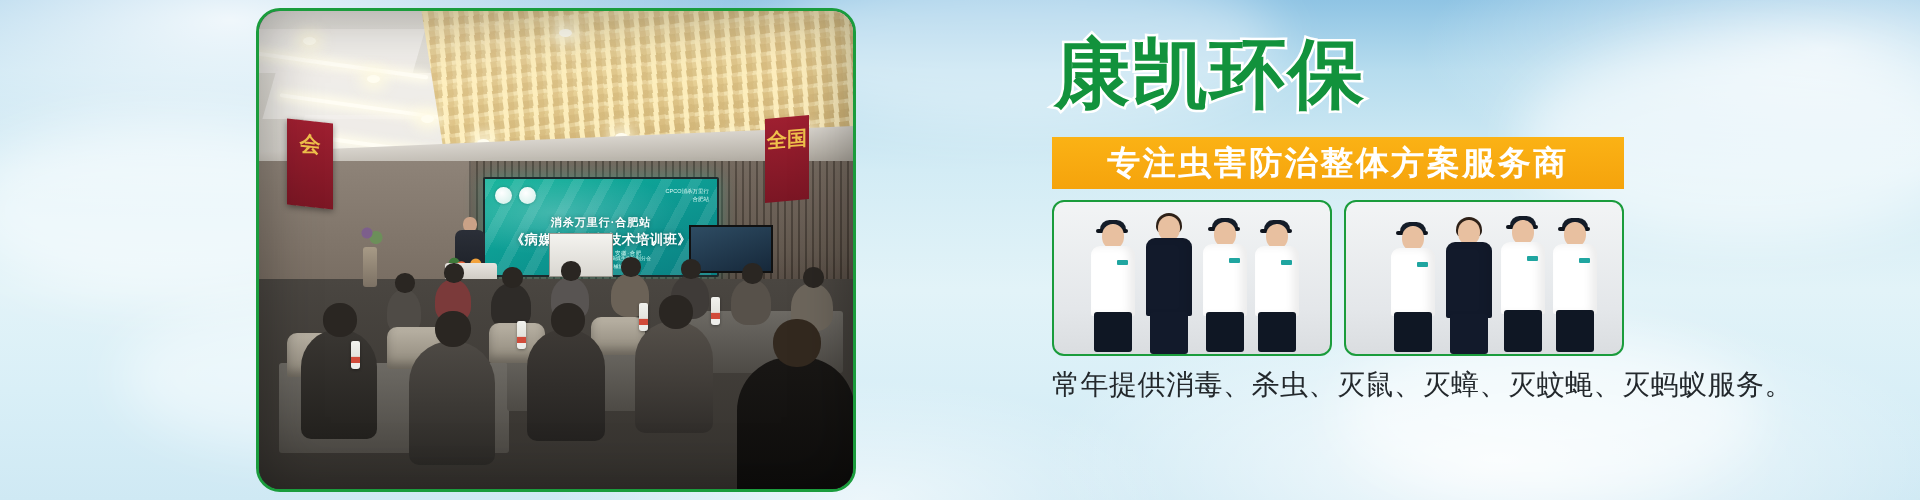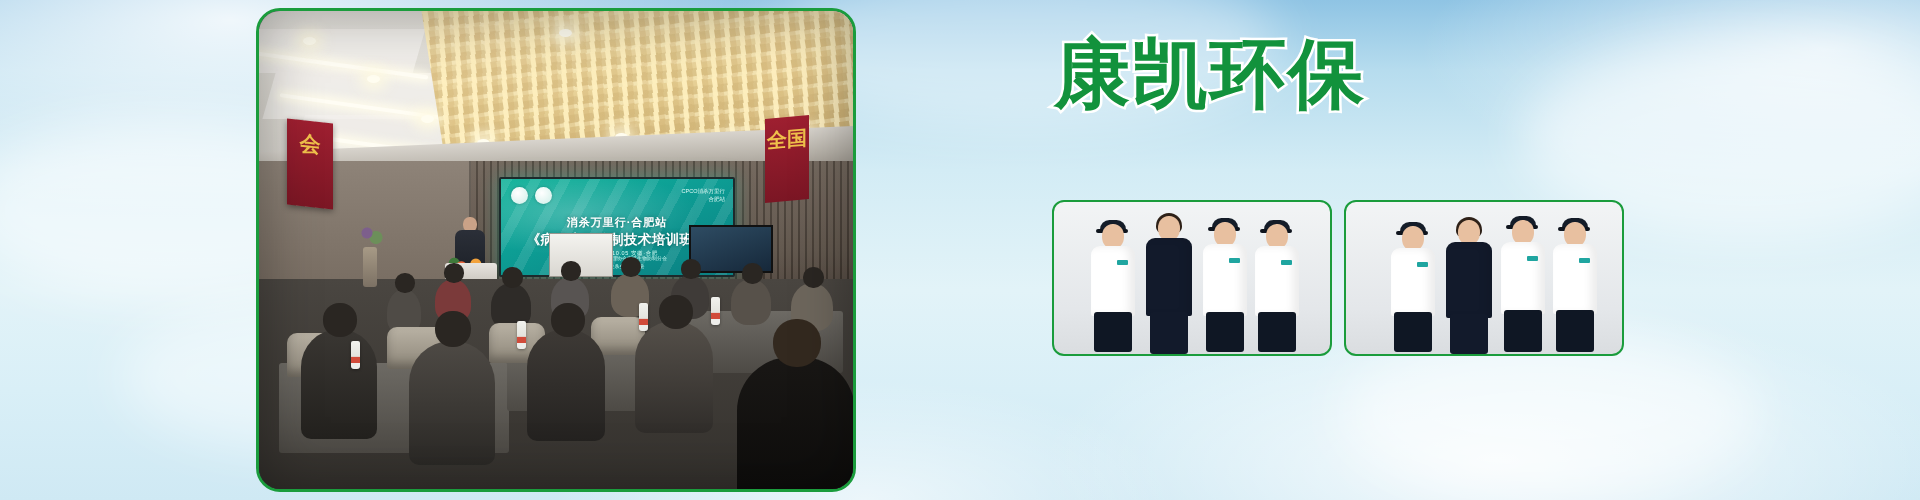--- a/index.html
+++ b/index.html
@@ -81,21 +81,21 @@
   }
   .red-sign2 span{display:block;color:#f0c14b;font-size:20px;text-align:center;line-height:1.05;padding-top:12px;font-weight:bold;}
   .stage-banner{
     position:absolute;left:60px;top:140px;width:470px;height:20px;
     display:flex;align-items:center;justify-content:center;
     color:#ff3d6e;font-size:11.5px;letter-spacing:.3px;white-space:nowrap;
     text-shadow:0 0 5px rgba(255,60,110,.85),0 0 11px rgba(255,60,110,.55);
     font-weight:bold;
   }
   .led-screen{
-    position:absolute;left:240px;top:166px;width:232px;height:96px;
+    position:absolute;left:224px;top:166px;width:232px;height:96px;
     background:
       radial-gradient(ellipse 180px 60px at 30% 35%, rgba(255,255,255,.22), rgba(255,255,255,0) 70%),
       repeating-linear-gradient(118deg, rgba(255,255,255,.10) 0 10px, rgba(255,255,255,0) 10px 26px),
       linear-gradient(160deg,#12b39a 0%,#0d9f95 40%,#0a7f82 100%);
     border:2px solid #1d2a2c;border-radius:2px;overflow:hidden;
     box-shadow:0 0 18px rgba(20,200,170,.35);
   }
   .ls-logos{position:absolute;left:10px;top:8px;display:flex;gap:7px;}
   .ls-logo{width:17px;height:17px;border-radius:50%;background:radial-gradient(circle at 40% 35%,#ffffff,#cfeee8);box-shadow:0 0 3px rgba(0,0,0,.25);}
   .ls-corner{position:absolute;right:8px;top:9px;text-align:right;color:#eafffb;font-size:5.5px;line-height:1.45;opacity:.95;}
@@ -288,20 +288,23 @@
       <div class="bottle" style="left:452px;top:286px;"></div>
 
       <div class="photo-vignette"></div>
     </div>
   </div>
 
   <div class="right">
 
     <div class="brand-title">康凯环保</div>
 
+    <div class="brand-sub">
+      <span>专注虫害防治整体方案服务商</span>
+    </div>
 
     <div class="team-row">
 
       <div class="team-card">
         <div class="tp" style="left:34px;bottom:2px;height:128px;width:50px;">
           <div class="cap"></div>
           <div class="head"></div>
           <div class="torso" style="height:70px;">
               <span class="logo"></span>
             </div>
@@ -359,15 +362,16 @@
           <div class="head"></div>
           <div class="torso" style="height:70px;">
               <span class="logo"></span>
             </div>
           <div class="legs" style="height:42px;"></div>
         </div>
       </div>
 
     </div>
 
+    <div class="desc">常年提供消毒、杀虫、灭鼠、灭蟑、灭蚊蝇、灭蚂蚁服务。</div>
 
   </div>
 </div>
 
 </body></html>

